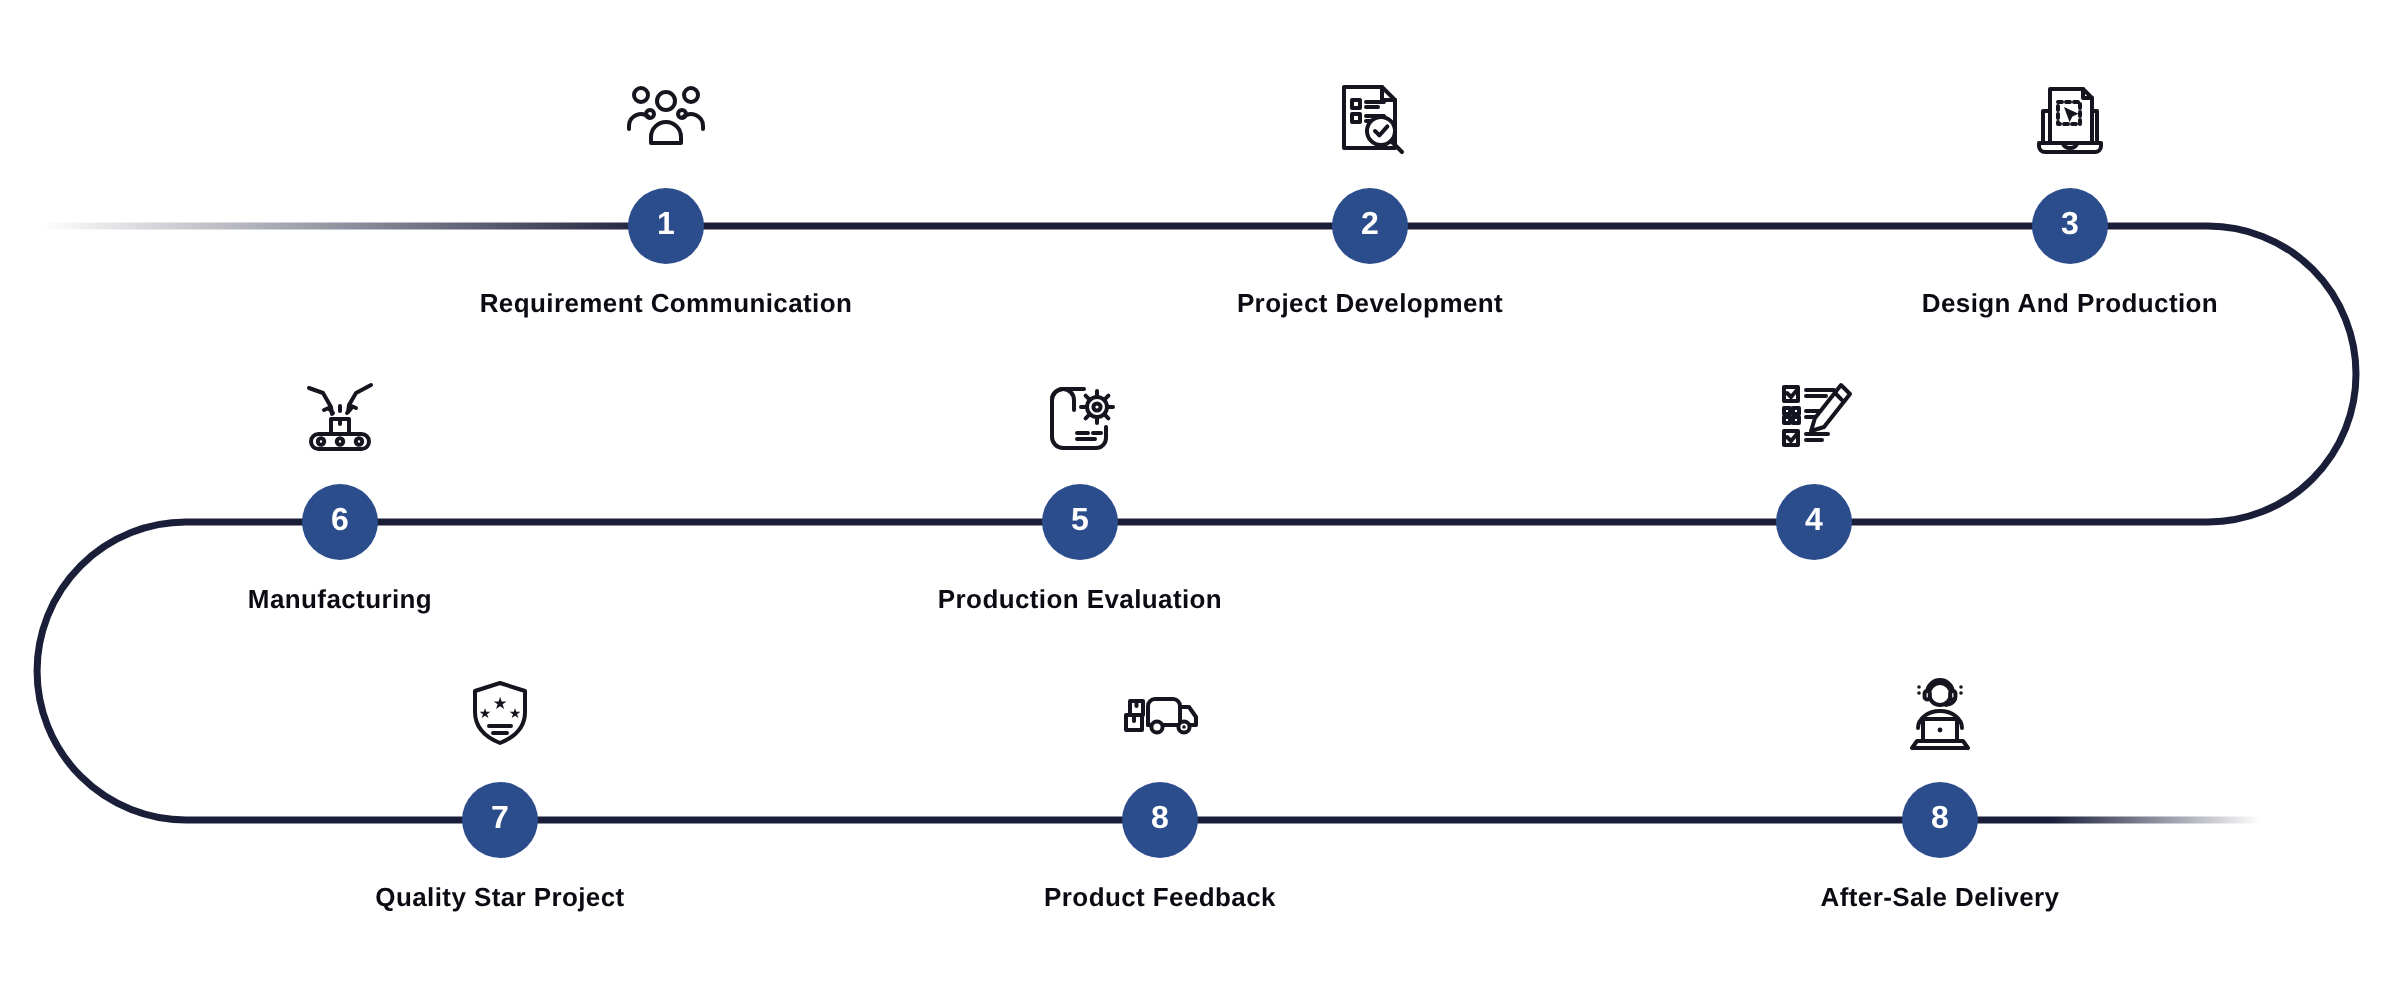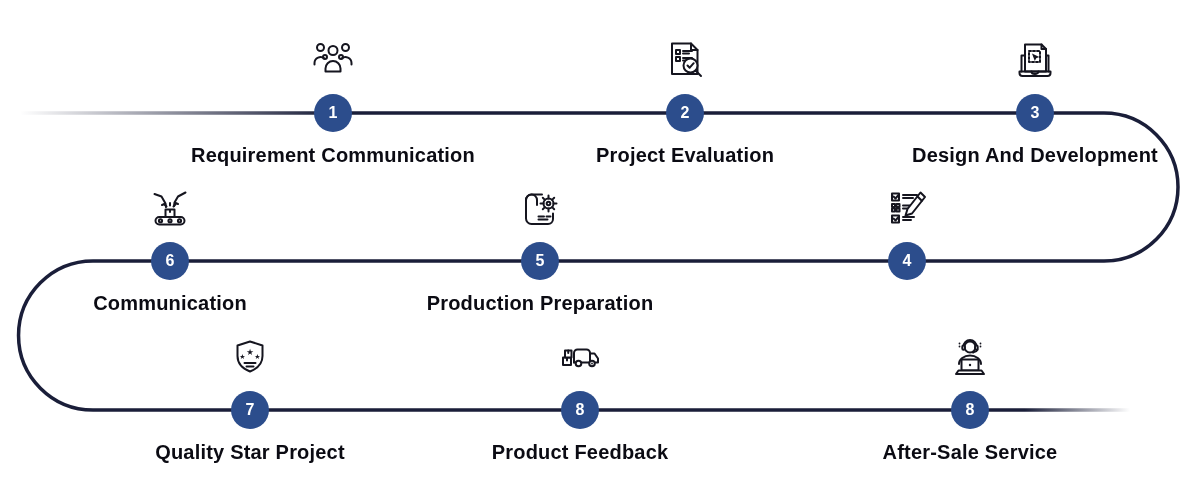--- a/index.html
+++ b/index.html
@@ -48,21 +48,21 @@
     color: #ffffff;
     font-size: 16px;
     font-weight: 700;
     display: flex;
     align-items: center;
     justify-content: center;
     margin-bottom: 12px;
     z-index: 2;
   }
   .label {
-    font-size: 20px;
+    font-size: 13px;
     font-weight: 700;
     color: var(--text-color, #0b0b13);
     letter-spacing: 0.2px;
     white-space: nowrap;
   }
 </style>
 </head>
 <body>
 
 <div class="stage">
@@ -108,37 +108,37 @@
         <rect class="s" x="15" y="12" width="4" height="4"></rect>
         <path class="s" d="M22 13 h9 M22 15.5 h6"></path>
         <rect class="s" x="15" y="19" width="4" height="4"></rect>
         <path class="s" d="M22 20 h9 M22 22.5 h6"></path>
         <circle class="wf" cx="29.5" cy="27.5" r="7"></circle>
         <path class="s" d="M26.5 27.5 l2.2 2.2 4 -4.5"></path>
         <path class="s" d="M34.5 32.5 l5.5 5.5" stroke-width="3"></path>
       </svg>
     </div>
     <div class="badge">2</div>
-    <div class="label">Project Evaluation</div>
+    <div class="label">Project Development</div>
   </div>
 
   <div class="step" style="left:1035px; top:38px;">
     <div class="icon">
       <svg viewBox="0 0 48 48">
         <path class="s" d="M10.5 33.5 v-16 h3.5 M37.5 33.5 v-16 h-3.5"></path>
         <path class="wf" d="M14 6.5 h16.5 l4.5 4.5 v22.5 h-21 z"></path>
         <path class="s" d="M30.5 6.5 v4.5 h4.5"></path>
         <rect class="s" x="18" y="13" width="11" height="11" stroke-dasharray="2 2"></rect>
         <path class="f" d="M21 15.5 l2.8 7.6 1.4 -2.9 3.1 -1.3 z"></path>
         <path class="s" d="M8.5 33.5 h31 v1.5 a3 3 0 0 1 -3 3 h-25 a3 3 0 0 1 -3 -3 z"></path>
         <path class="s" d="M20.5 33.5 a3.5 2.5 0 0 0 7 0"></path>
       </svg>
     </div>
     <div class="badge">3</div>
-    <div class="label">Design And Development</div>
+    <div class="label">Design And Production</div>
   </div>
 
   <div class="step" style="left:907px; top:186px;">
     <div class="icon">
       <svg viewBox="0 0 48 48">
         <rect class="s" x="9" y="7.5" width="7" height="7"></rect>
         <path class="s" d="M10.5 10.5 l2 2 3 -3.5"></path>
         <rect class="s" x="9" y="18" width="3" height="3"></rect>
         <rect class="s" x="13.5" y="18" width="3" height="3"></rect>
         <rect class="s" x="9" y="22.5" width="3" height="3"></rect>
@@ -158,38 +158,38 @@
       <svg viewBox="0 0 48 48">
         <path class="s" d="M26 8.5 h-10.5 a5.5 5.5 0 0 0 -5.5 5.5 v18.5 a5.5 5.5 0 0 0 5.5 5.5 h16.5 a5 5 0 0 0 5 -5 v-5.5"></path>
         <path class="s" d="M10 14 a5.5 5.5 0 0 1 11 0 v5"></path>
         <path class="s" d="M22.5 30.5 h5.5 M30.5 30.5 h4 M22.5 33.5 h9"></path>
         <circle class="wf" cx="32.5" cy="17.5" r="5"></circle>
         <circle class="s" cx="32.5" cy="17.5" r="1.8"></circle>
         <path class="s" d="M32.5 9.5 v3 M32.5 22.5 v3 M24.5 17.5 h3 M37.5 17.5 h3 M38.2 11.8 l-2.1 2.1 M28.9 21.1 l-2.1 2.1 M26.8 11.8 l2.1 2.1 M36.1 21.1 l2.1 2.1"></path>
       </svg>
     </div>
     <div class="badge">5</div>
-    <div class="label">Production Preparation</div>
+    <div class="label">Production Evaluation</div>
   </div>
 
   <div class="step" style="left:170px; top:186px;">
     <div class="icon">
       <svg viewBox="0 0 48 48">
         <path class="s" d="M8.5 8 l7 2.5 4 7 M19.5 17.5 l-3.5 1.5 M19.5 17.5 l0.5 3.5"></path>
         <path class="s" d="M39.5 6.5 l-7.5 4 -3.5 6 M28.5 16.5 l3.5 1.5 M28.5 16.5 l-0.5 3.5"></path>
         <path class="s" d="M24 19.5 v-2.5 M20.5 20.5 l-2 -2.2 M27.5 20.5 l2 -2.2"></path>
         <path class="s" d="M19.5 31 v-7.5 h9 v7.5 M24 23.5 v2.5"></path>
         <rect class="s" x="9.5" y="31" width="29" height="7.5" rx="3.75"></rect>
         <circle class="s" cx="14.5" cy="34.75" r="1.6"></circle>
         <circle class="s" cx="24" cy="34.75" r="1.6"></circle>
         <circle class="s" cx="33.5" cy="34.75" r="1.6"></circle>
       </svg>
     </div>
     <div class="badge">6</div>
-    <div class="label">Communication</div>
+    <div class="label">Manufacturing</div>
   </div>
 
   <div class="step" style="left:250px; top:335px;">
     <div class="icon">
       <svg viewBox="0 0 48 48">
         <path class="s" d="M24 6.5 l12.5 4 v10.5 c0 7.5 -5 12.5 -12.5 15.5 c-7.5 -3 -12.5 -8 -12.5 -15.5 v-10.5 z"></path>
         <text class="f" x="24" y="19.5" text-anchor="middle" font-size="8.5">★</text>
         <text class="f" x="16.5" y="24" text-anchor="middle" font-size="7">★</text>
         <text class="f" x="31.5" y="24" text-anchor="middle" font-size="7">★</text>
         <path class="s" d="M18.5 28 h11 M20.5 31.5 h7"></path>
@@ -231,16 +231,16 @@
         <rect class="wf" x="29.1" y="10.5" width="2.6" height="4.2" rx="1.2"></rect>
         <path class="s" d="M31.5 14.7 a5 5 0 0 1 -4 2.6"></path>
         <circle class="f" cx="27" cy="17.5" r="1"></circle>
         <path class="s" d="M13 29 a11 8.5 0 0 1 22 0"></path>
         <rect class="wf" x="15.5" y="24.5" width="17" height="11" rx="1"></rect>
         <circle class="f" cx="24" cy="30" r="1.2"></circle>
         <path class="wf" d="M12.5 35.5 h23 l2.5 3.5 h-28 z"></path>
       </svg>
     </div>
     <div class="badge">8</div>
-    <div class="label">After-Sale Service</div>
+    <div class="label">After-Sale Delivery</div>
   </div>
 
 </div>
 
 </body></html>

